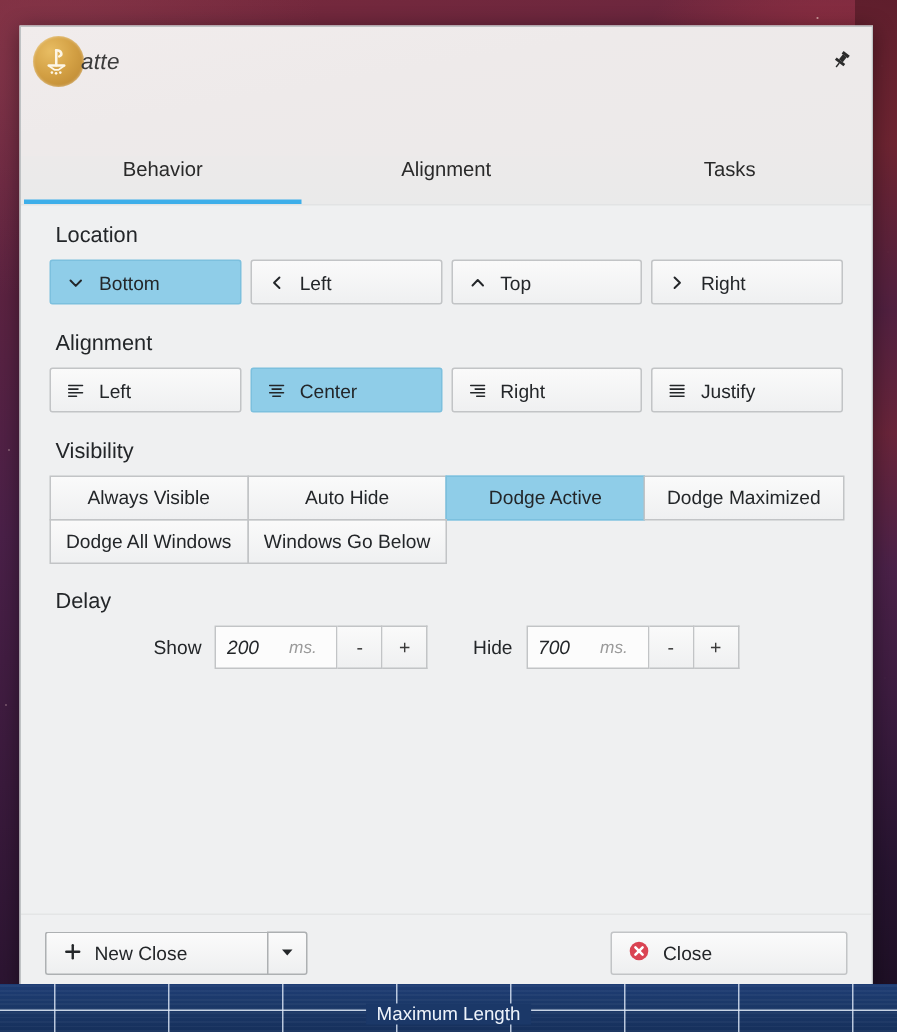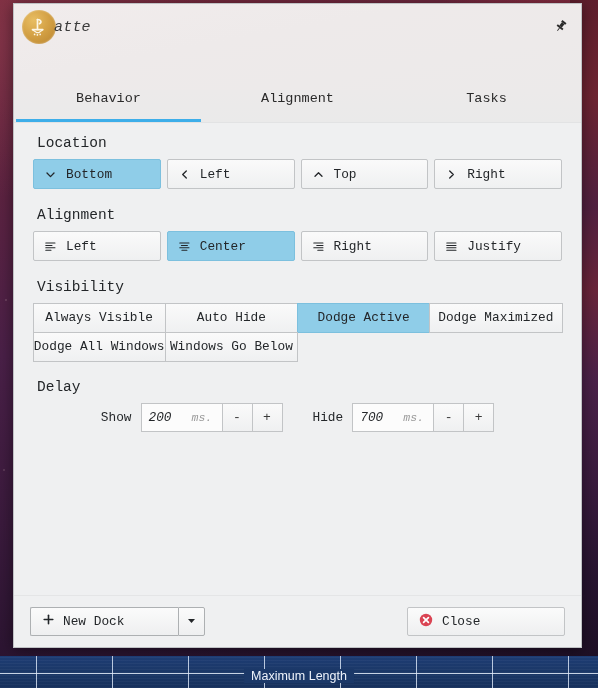--- a/index.html
+++ b/index.html
@@ -46,28 +46,27 @@
     position: absolute; right: 0; top: 0; width: 28px; height: 688px;
     background: linear-gradient(180deg,
       #5e1e2c 0%, #6d2431 14%, #51203f 30%, #6a2438 42%,
       #4b2148 55%, #3a1b3e 70%, #271430 84%, #1b0e22 100%);
     opacity: .96;
   }
 
   
   #dialog {
     position: absolute;
-    left: 13px; top: 3px;
+    left: 13px; top: 17px;
     width: 569px; height: 645px;
     background: #eff0f1;
     border: 1px solid #bfc2c4;
     box-shadow: 0 2px 14px rgba(0,0,0,.45);
     display: flex;
     flex-direction: column;
-    font-family: Liberation Mono, monospace;
   }
 
   
   .header {
     position: relative;
     height: 86px;
     background: linear-gradient(170deg, #f1ecec 0%, #eeeaea 40%, #eceaea 100%);
     flex: none;
   }
   .brand {
@@ -543,21 +542,21 @@
       <div class="newdock-group">
         <button class="newdock-btn">
           <span>
             <svg width="13" height="13" viewBox="0 0 13 13">
                 <g stroke="#232629" stroke-width="1.6" stroke-linecap="round">
                   <line x1="6.5" y1="2.2" x2="6.5" y2="10.8"></line>
                   <line x1="2.2" y1="6.5" x2="10.8" y2="6.5"></line>
                 </g>
               </svg>
           </span>
-          <span>New Dock</span>
+          <span>New Close</span>
         </button>
         <button class="newdock-arrow">
           <span>
             <svg width="11" height="11" viewBox="0 0 11 11">
                 <path d="M2 4 L9 4 L5.5 8 Z" fill="#232629"></path>
               </svg>
           </span>
         </button>
       </div>
 

